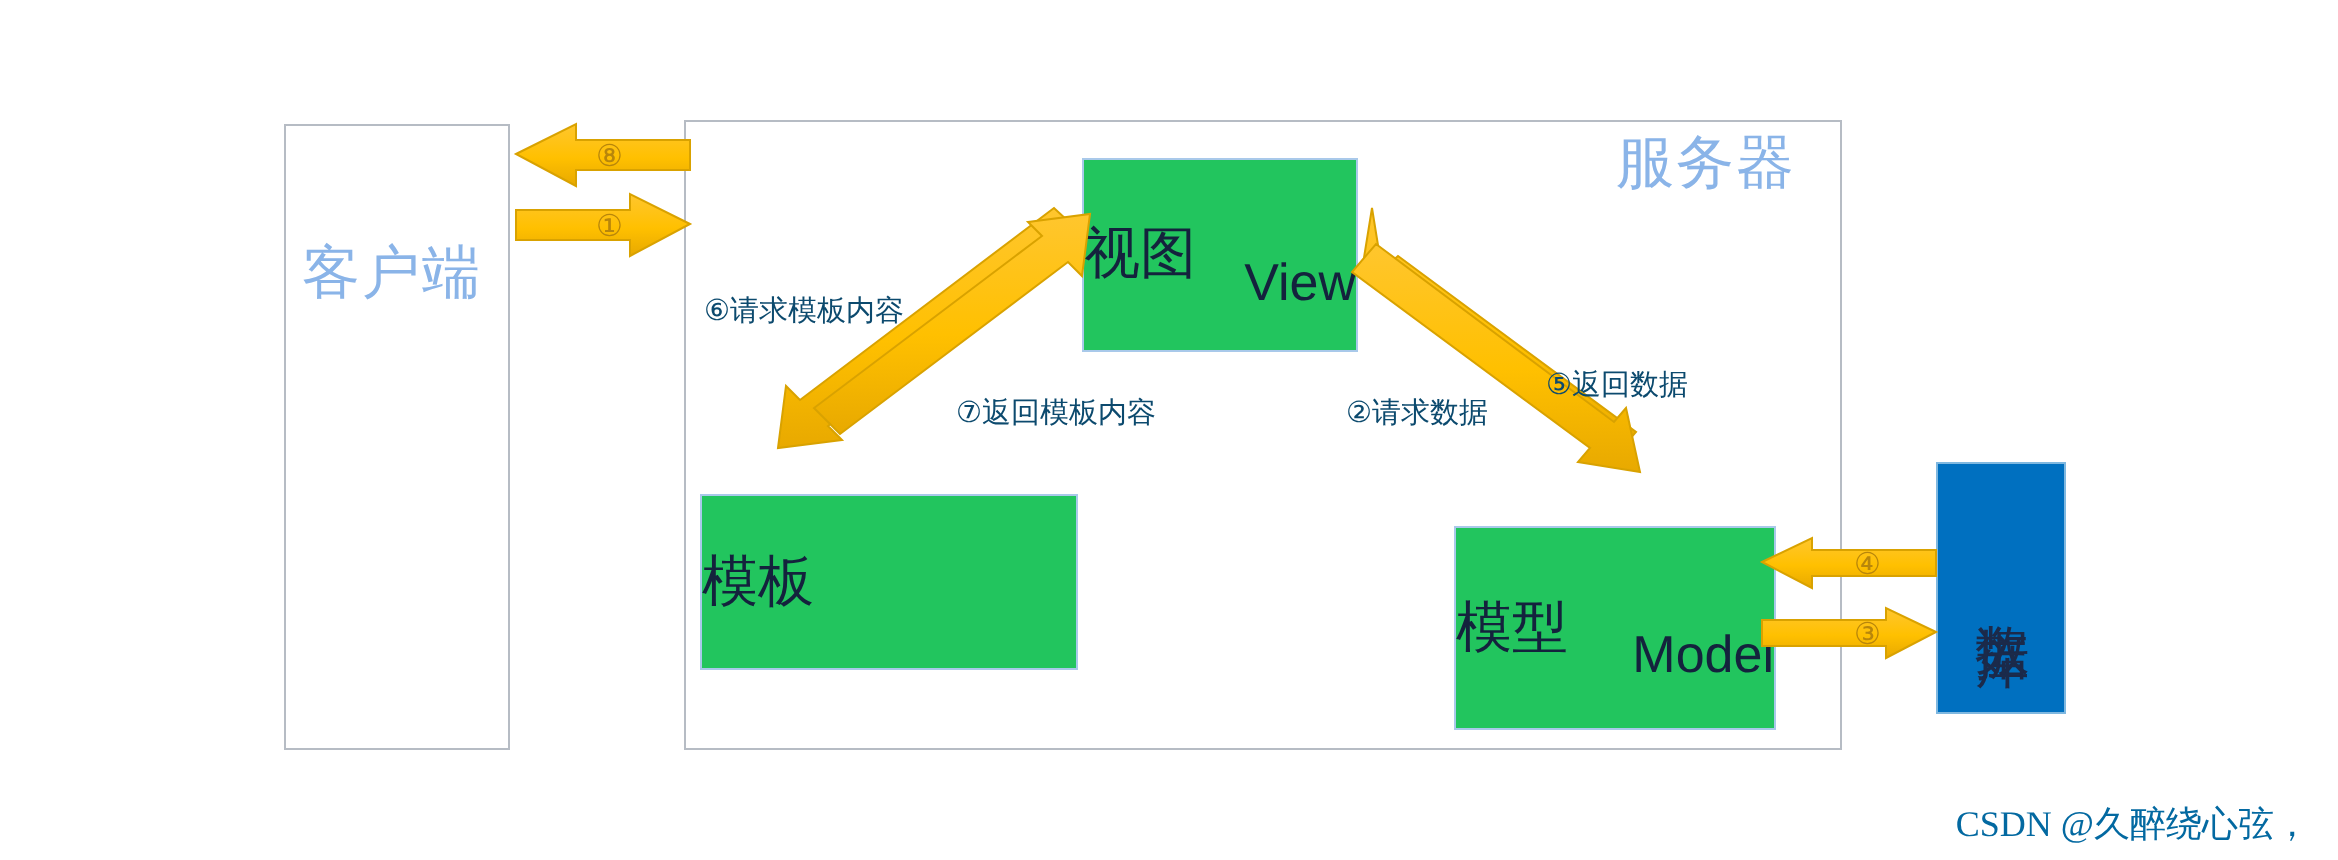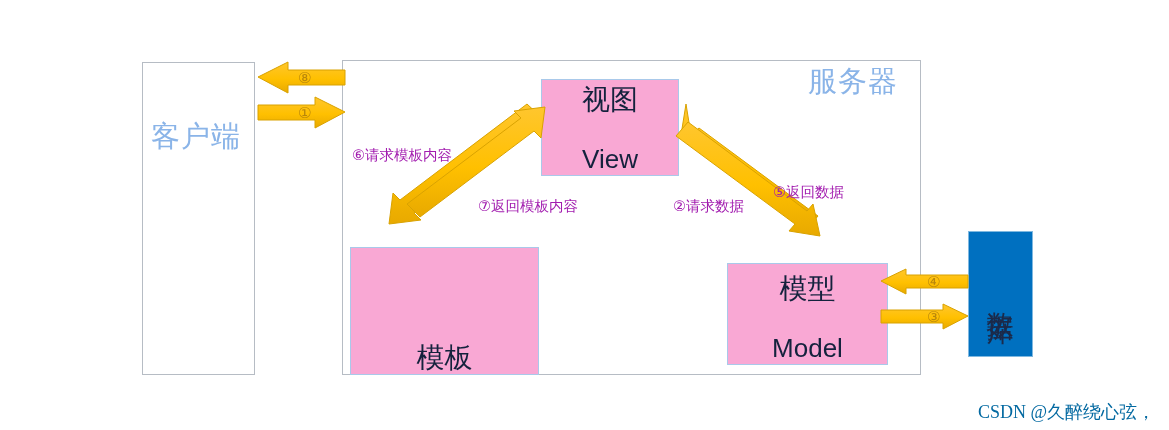--- a/index.html
+++ b/index.html
@@ -10,39 +10,39 @@
 
   
   .container{border:1.5px solid #b6bcc4;background:#ffffff;}
   .container-label{
     position:absolute;color:#8ab4e8;font-size:29px;letter-spacing:1px;
     font-family:"DejaVu Sans","Liberation Sans",sans-serif;white-space:nowrap;
   }
 
   
   .comp{
-    background:#f9a8d4;border:1px solid #a9c9ea;
-    display:flex;flex-direction:column;align-items:center;justify-content:flex-end;
+    background:#22c55e;border:1px solid #a9c9ea;
+    display:flex;flex-direction:row;align-items:center;justify-content:space-between;
     color:#14223d;
   }
   .comp .cn{font-size:28px;line-height:1.15;font-family:"DejaVu Sans","Liberation Sans",sans-serif;}
   .comp .en{font-size:26px;line-height:1.2;font-family:"Liberation Sans",sans-serif;margin-top:28px;}
 
   .db{
     background:#0070c0;border:1px solid #7fb8e0;color:#1b2a4a;
     display:flex;align-items:center;justify-content:center;
   }
   .db .cn{
     font-size:27px;line-height:1.08;writing-mode:vertical-rl;text-orientation:upright;
     font-family:"DejaVu Sans","Liberation Sans",sans-serif;letter-spacing:2px;
   }
 
   
   .alabel{
-    position:absolute;color:#a21caf;font-size:14.5px;white-space:nowrap;
+    position:absolute;color:#0c4a6e;font-size:14.5px;white-space:nowrap;
     font-family:"DejaVu Sans","Liberation Sans",sans-serif;
   }
 
   
   .anum{
     position:absolute;color:#b8860b;font-size:15px;
     font-family:"DejaVu Sans","Liberation Sans",sans-serif;
     text-align:center;
   }
 
@@ -62,21 +62,21 @@
   <div class="container-label" style="left:151px;top:76px;margin-top:41px;">客户端</div>
 
   <div class="box container" style="left:342px;top:60px;width:579px;height:315px;"></div>
   <div class="container-label" style="left:808px;top:62px;">服务器</div>
 
   <div class="box comp" style="left:541px;top:79px;width:138px;height:97px;">
     <div class="cn">视图</div>
     <div class="en">View</div>
   </div>
 
-  <div class="box comp" style="left:350px;top:247px;width:189px;height:128px;gap:23px;">
+  <div class="box comp" style="left:350px;top:247px;width:189px;height:88px;gap:23px;">
     <div class="cn">模板</div>
   </div>
 
   <div class="box comp" style="left:727px;top:263px;width:161px;height:102px;">
     <div class="cn">模型</div>
     <div class="en">Model</div>
   </div>
 
   <div class="box db" style="left:968px;top:231px;width:65px;height:126px;">
     <div class="cn">数据库</div>

